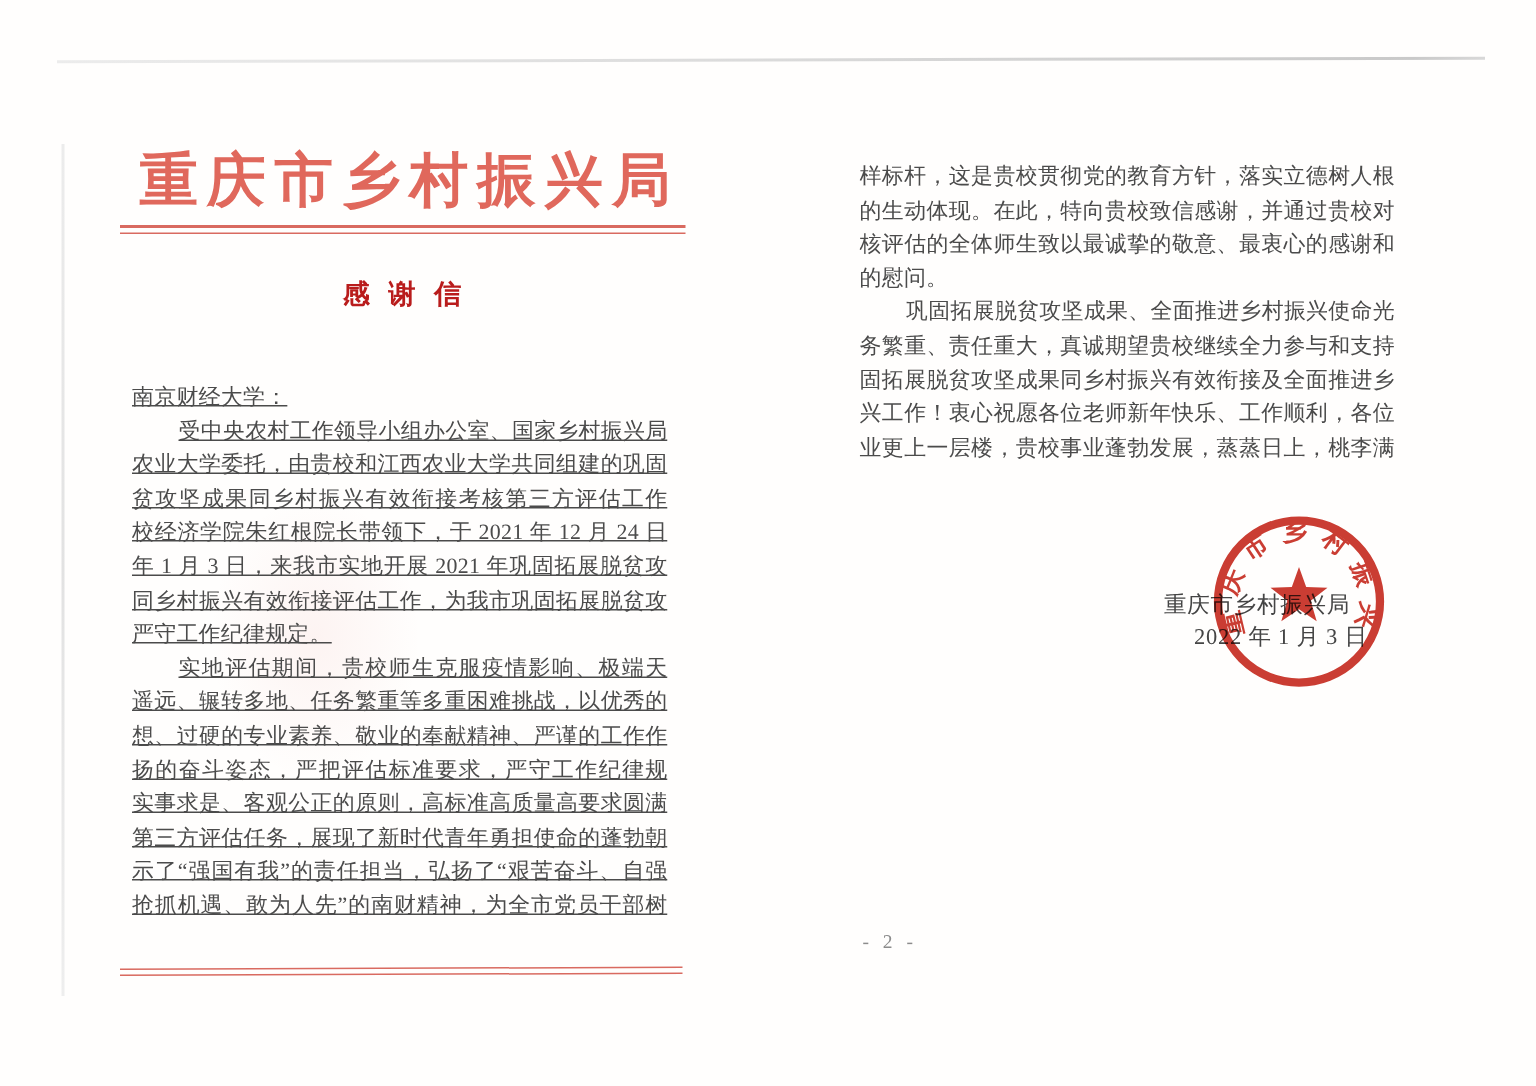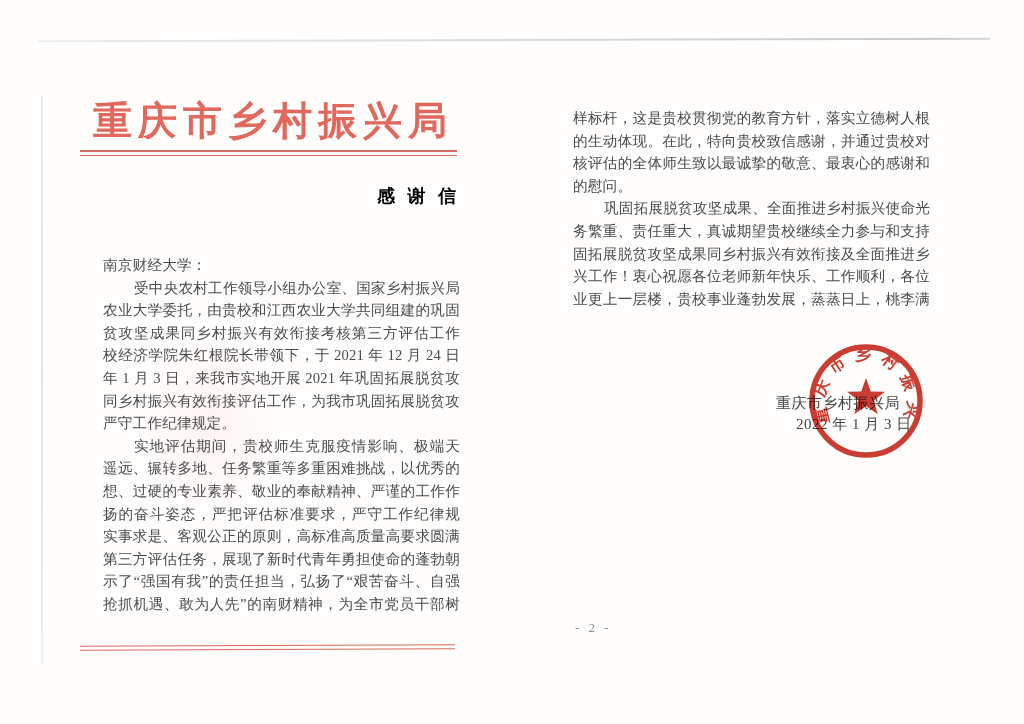--- a/index.html
+++ b/index.html
@@ -30,26 +30,26 @@
     position:absolute;left:80px;top:97px;width:380px;
     text-align:center;font-size:39px;line-height:48px;font-weight:bold;
     color:#e0685c;letter-spacing:6px;text-indent:6px;
   }
   .head-rule{
     position:absolute;left:80px;top:150px;width:377px;height:3px;
     border-top:2px solid #d96a60;border-bottom:1.5px solid #d96a60;
   }
   .letter-title{
     position:absolute;left:80px;top:184px;width:380px;
-    text-align:right;font-size:18px;font-weight:bold;color:#000000;
+    text-align:center;font-size:18px;font-weight:bold;color:#b91c1c;
     letter-spacing:4px;
   }
   
   .body-block{position:absolute;width:357px;color:#4b4b4b;}
-  .body-p1{left:103px;top:254px;}
+  .body-p1{left:88px;top:254px;text-decoration:underline;}
   .body-p2{left:573px;top:107px;}
   .ln{
     height:22.6px;line-height:22.6px;font-size:14.6px;
     white-space:nowrap;letter-spacing:0.2px;
   }
   .fill{
     white-space:normal;
     text-align:justify;text-align-last:justify;
     overflow:hidden;
   }

